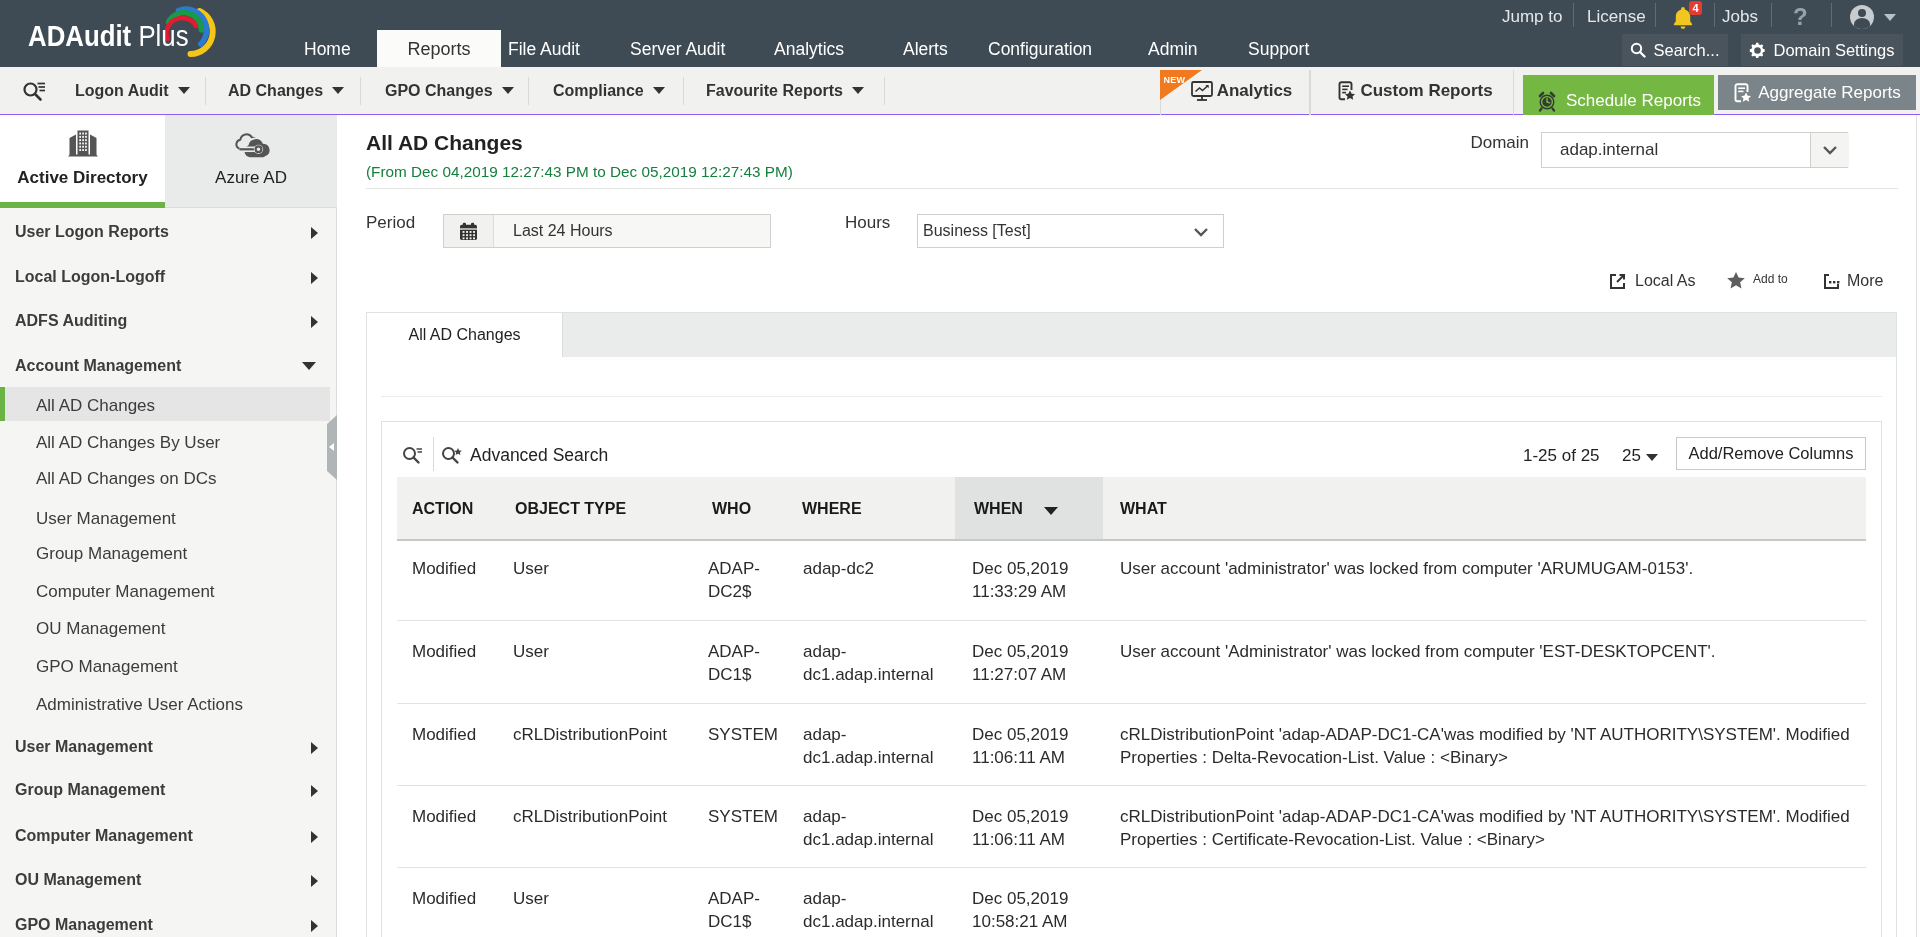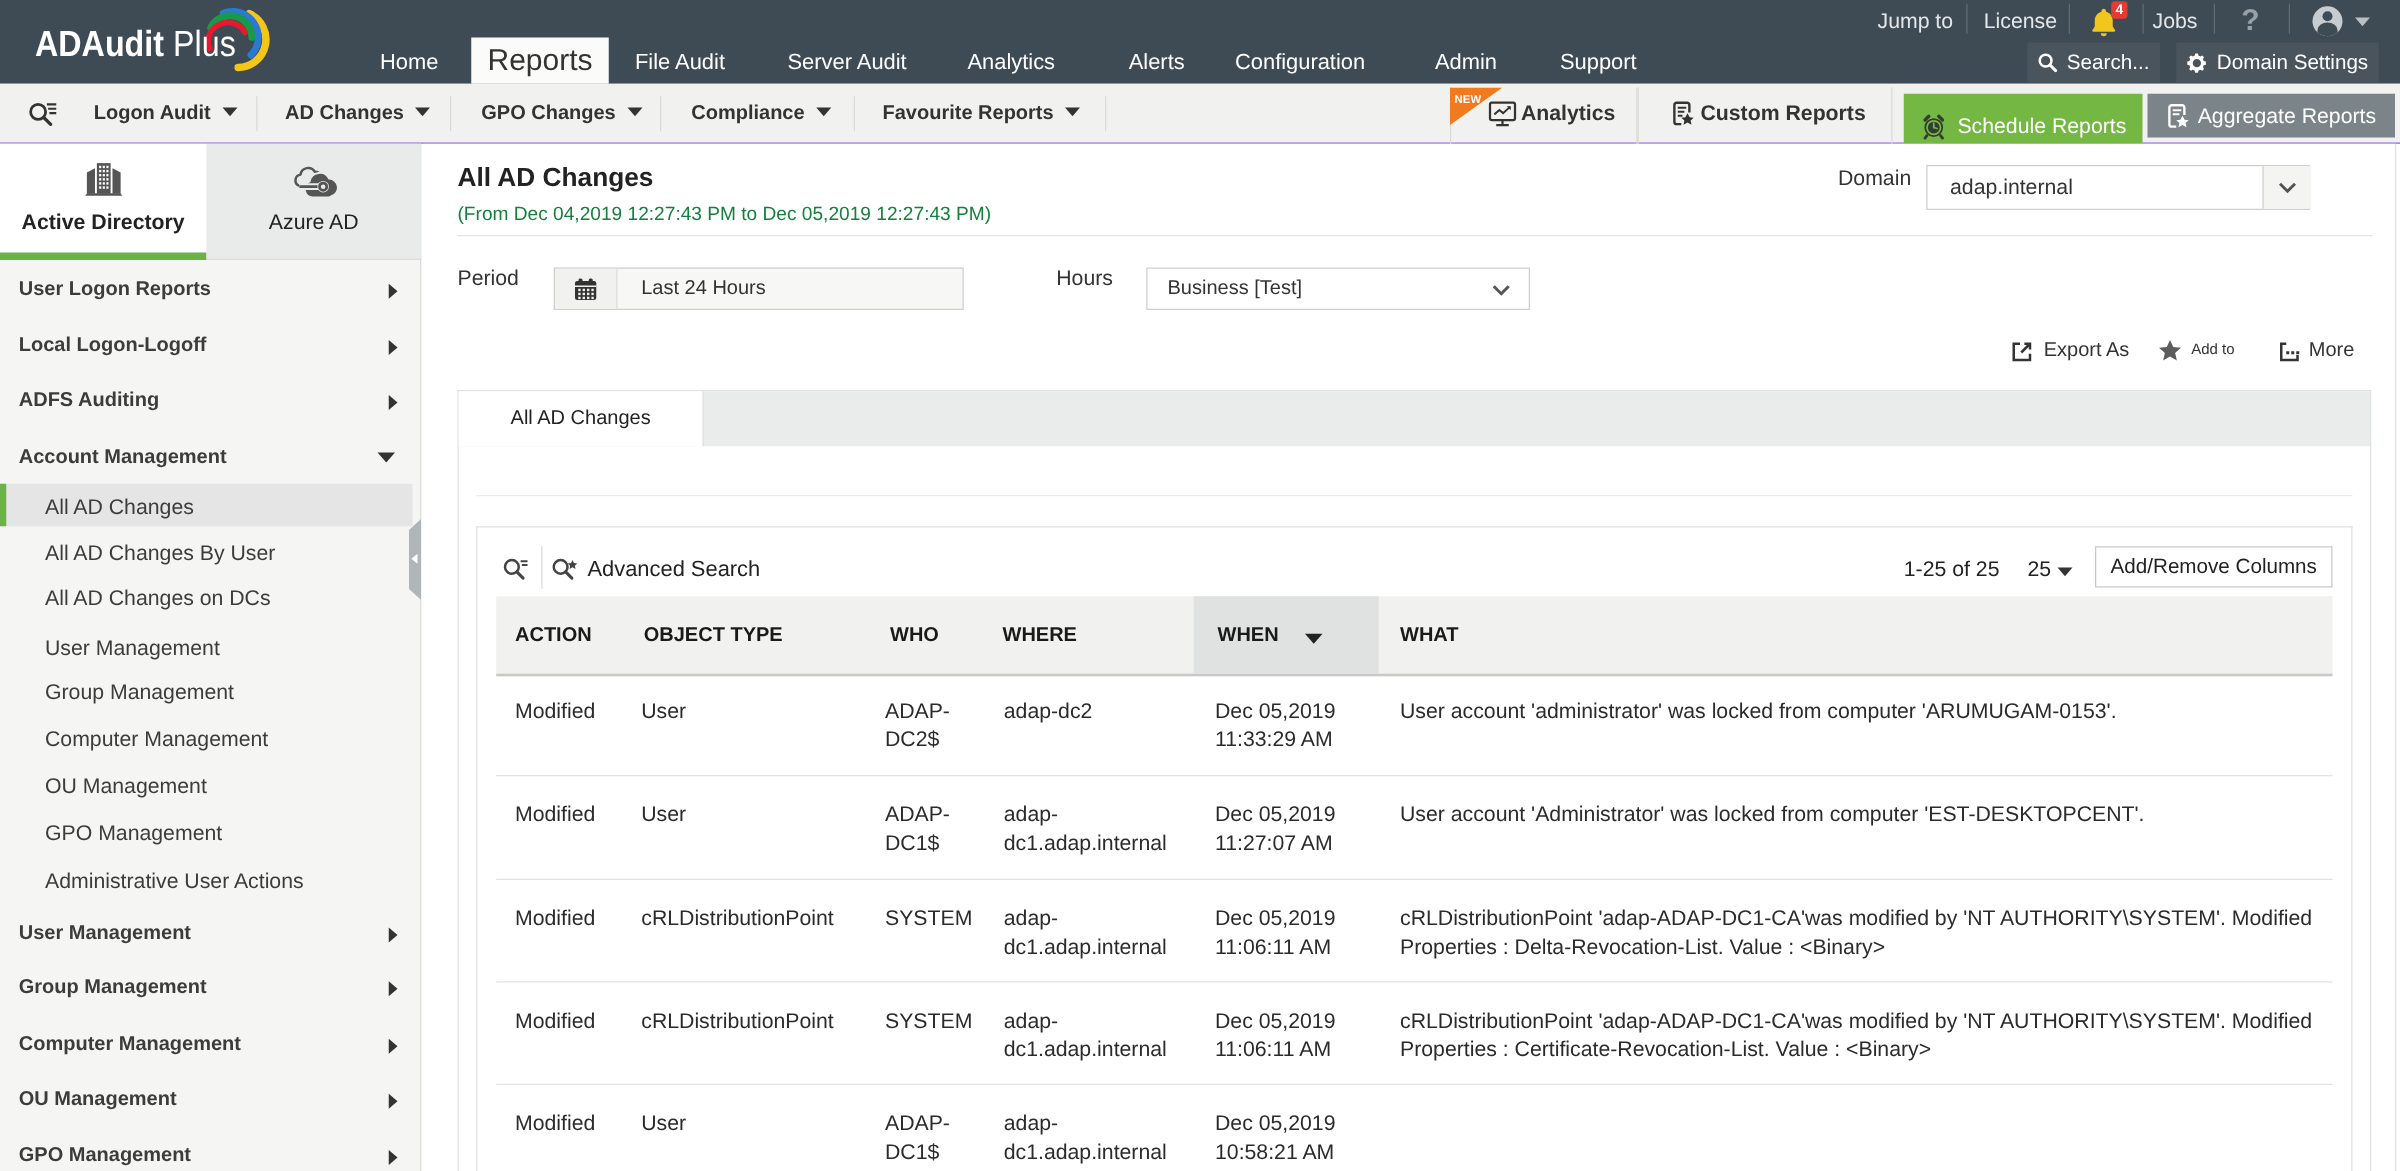--- a/index.html
+++ b/index.html
@@ -9,21 +9,21 @@
 #header { position:absolute; left:0; top:0; width:1920px; height:67px; background:#3e4b54; }
 #logo { position:absolute; left:28px; top:0px; height:62px; color:#fff; }
 #logo .t { position:absolute; left:0; top:22px; font-size:29px; line-height:29px; white-space:nowrap; transform:scaleX(0.89); transform-origin:0 0; }
 #logo .t b { font-weight:700; }
 #logo .t span { font-weight:400; }
 
 .util { position:absolute; top:0; height:33px; color:#e4e7e9; font-size:17px; display:flex; align-items:center; }
 .udiv { position:absolute; top:3px; height:24px; width:1px; background:rgba(255,255,255,0.18); }
 
 .nav-item { position:absolute; top:33px; height:34px; line-height:32px; color:#fff; font-size:17.5px; font-weight:400; white-space:nowrap; }
-#tab-reports { position:absolute; left:377px; top:30px; width:110px; height:37px; background:#fbfbfa; color:#333; font-size:24px; font-weight:400; text-align:center; line-height:38px; }
+#tab-reports { position:absolute; left:377px; top:30px; width:124px; height:37px; background:#fbfbfa; color:#333; font-size:18px; font-weight:400; text-align:center; line-height:38px; }
 .hbtn { position:absolute; top:34px; height:32px; background:#4a545c; color:#fff; font-size:16.5px; font-weight:400; display:flex; align-items:center; justify-content:center; }
 
 #toolbar { position:absolute; left:0; top:67px; width:1920px; height:48px; background:#f1f1ef; border-bottom:1px solid #8b5cf6; }
 .tb-item { position:absolute; top:0; height:48px; line-height:48px; color:#333; font-size:16px; font-weight:700; }
 .tb-caret { display:inline-block; vertical-align:2px; margin-left:9px; width:0; height:0; border-left:6px solid transparent; border-right:6px solid transparent; border-top:7px solid #333; }
 .tb-div { position:absolute; top:10px; height:28px; width:1px; background:#d9d9d7; }
 .tb-sec { position:absolute; top:3px; height:45px; border-left:1px solid #d9d9d7; border-right:1px solid #d9d9d7; }
 #btn-schedule { position:absolute; left:1523px; top:8px; width:191px; height:51px; background:#74b843; color:#fff; font-size:17px; font-weight:400; }
 #btn-aggregate { position:absolute; left:1718px; top:8px; width:198px; height:35px; background:#7b8489; color:#fff; font-size:17px; font-weight:400; }
 .tbtn { display:flex; align-items:center; justify-content:center; }
@@ -290,32 +290,32 @@
           <rect x="3.6" y="15.4" width="1.9" height="1.9"></rect>
           <rect x="7.1" y="15.4" width="1.9" height="1.9"></rect>
           <rect x="10.6" y="15.4" width="1.9" height="1.9"></rect>
           <rect x="14.1" y="15.4" width="1.9" height="1.9"></rect>
         </g>
       </svg>
     <div class="abs" style="left:69px;top:7px;font-size:16px;color:#333;">Last 24 Hours</div>
   </div>
   <div class="lbl abs" style="left:507px;top:98px;">Hours</div>
   <div class="selbox" style="left:579px;top:99px;width:307px;height:34px;">
-    <div class="abs" style="left:16px;top:7px;font-size:16px;color:#333;">Business [Test]</div>
+    <div class="abs" style="left:5px;top:7px;font-size:16px;color:#333;">Business [Test]</div>
     <svg class="abs" style="left:275px;top:12px" width="16" height="10" viewBox="0 0 16 10">
         <polyline points="2,2 8,8 14,2" fill="none" stroke="#555" stroke-width="2.4"></polyline>
       </svg>
   </div>
 
   <svg class="abs" style="left:1271px;top:158px" width="17" height="17" viewBox="0 0 17 17">
       <path d="M15 10 v5 h-13 v-13 h5" fill="none" stroke="#333" stroke-width="2"></path>
       <line x1="8" y1="9" x2="15" y2="2" stroke="#333" stroke-width="2"></line>
       <polyline points="10.5,2 15,2 15,6.5" fill="none" stroke="#333" stroke-width="2"></polyline>
     </svg>
-  <div class="abs" style="left:1297px;top:157px;font-size:16px;color:#333;">Export As</div>
+  <div class="abs" style="left:1297px;top:157px;font-size:16px;color:#333;">Local As</div>
   <svg class="abs" style="left:1388px;top:156px" width="20" height="20" viewBox="0 0 20 20">
       <path d="M10 1 l2.6 5.6 6.2.6-4.7 4.1 1.4 6.1-5.5-3.2-5.5 3.2 1.4-6.1-4.7-4.1 6.2-.6z" fill="#5d5d5d"></path>
     </svg>
   <div class="abs" style="left:1415px;top:157px;font-size:12px;color:#333;">Add to</div>
   <svg class="abs" style="left:1485px;top:158px" width="17" height="17" viewBox="0 0 17 17">
       <path d="M6 2 h-4 v13 h13 v-4" fill="none" stroke="#333" stroke-width="2"></path>
       <g fill="#333">
         <rect x="6" y="8" width="2.4" height="2.4"></rect>
         <rect x="10" y="8" width="2.4" height="2.4"></rect>
         <rect x="14" y="8" width="2.4" height="2.4"></rect>

